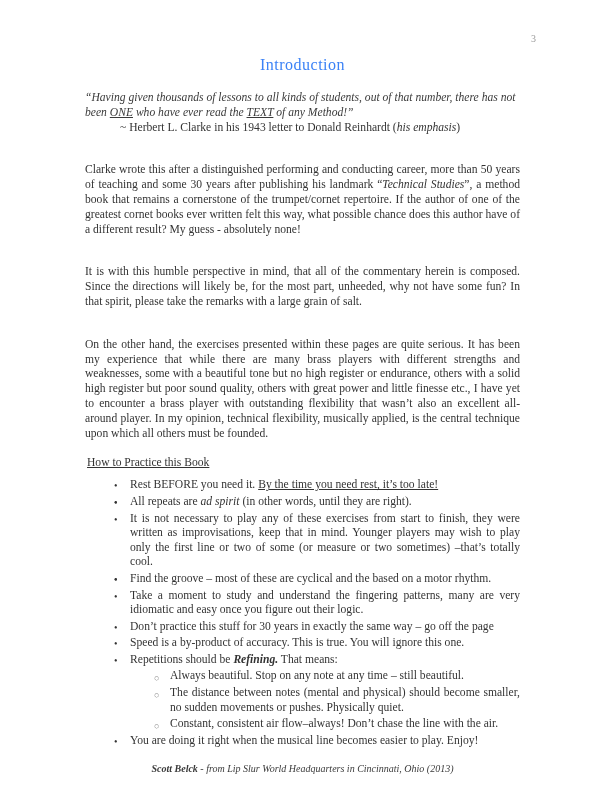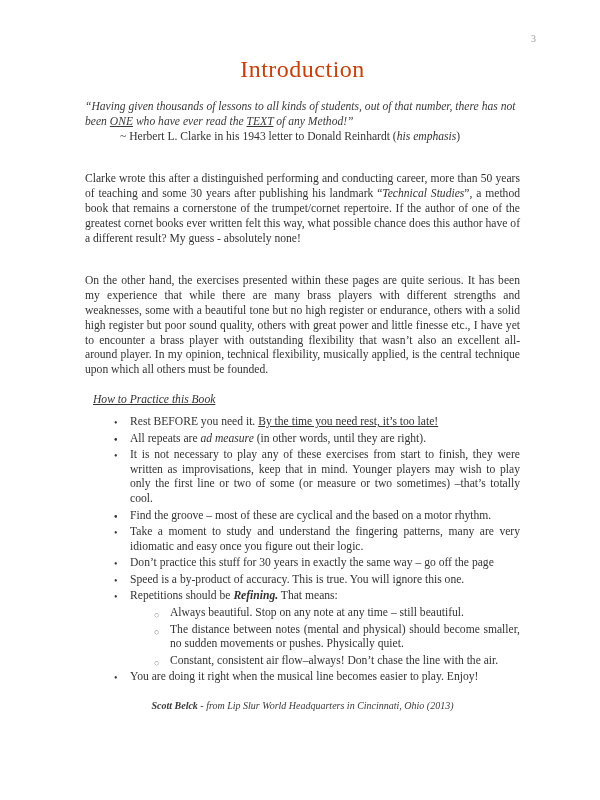--- a/index.html
+++ b/index.html
@@ -17,47 +17,46 @@
   .page-number {
     position: absolute;
     top: 33px;
     right: 64px;
     font-size: 10px;
     color: #999999;
   }
   .title {
     margin: 26px 0 0 0;
     text-align: center;
-    font-size: 24px;
+    font-size: 16px;
     font-weight: normal;
     letter-spacing: 0.5px;
-    color: #c2410c;
+    color: #3b82f6;
   }
   .body-text { font-size: 11.6px; line-height: 14.8px; }
   .quote {
     margin-top: 17px;
     font-style: italic;
     color: #3a3a3a;
   }
   .attribution {
     font-style: normal;
     padding-left: 35px;
     color: #333333;
   }
   .para {
     margin: 28px 0 0 0;
     text-align: justify;
   }
   .heading {
-    margin: 15px 0 0 8px;
+    margin: 15px 0 0 2px;
     font-size: 11.6px;
     font-weight: normal;
     text-decoration: underline;
     color: #333333;
-    font-style: italic;
   }
   ul.bullets, ul.subs { list-style: none; margin: 0; padding: 0; }
   ul.bullets { margin-top: 9px; }
   li.b {
     position: relative;
     padding-left: 45px;
     margin-top: 2px;
     font-size: 11.6px;
     line-height: 14.6px;
     text-align: justify;
@@ -106,36 +105,37 @@
     <span>“Having given thousands of lessons to all kinds of students, out of that number, there has not been </span><span class="ul">ONE</span><span> who have ever read the </span><span class="ul">TEXT</span><span> of any Method!”</span>
   </div>
   <div class="attribution body-text">
     <span>~  Herbert L. Clarke in his 1943 letter to Donald Reinhardt (</span><span class="it">his emphasis</span><span>)</span>
   </div>
 
   <p class="para body-text">
     <span>Clarke wrote this after a distinguished performing and conducting career, more than 50 years of teaching and some 30 years after publishing his landmark “</span><span class="it">Technical Studies</span><span>”, a method book that remains a cornerstone of the trumpet/cornet repertoire.  If the author of one of the greatest cornet books ever written felt this way, what possible chance does this author have of a different result?  My guess - absolutely none!</span>
   </p>
 
+  <p class="para body-text">It is with this humble perspective in mind, that all of the commentary herein is composed.  Since the directions will likely be, for the most part, unheeded, why not have some fun?  In that spirit, please take the remarks with a large grain of salt.</p>
 
   <p class="para body-text">On the other hand, the exercises presented within these pages are quite serious.  It has been my experience that while there are many brass players with different strengths and weaknesses, some with a beautiful tone but no high register or endurance, others with a solid high register but poor sound quality, others with great power and little finesse etc., I have yet to encounter a brass player with outstanding flexibility that wasn’t also an excellent all-around player. In my opinion, technical flexibility, musically applied, is the central technique upon which all others must be founded.</p>
 
   <h2 class="heading">How to Practice this Book</h2>
 
   <ul class="bullets">
     <li class="b">
       <span class="marker">•</span>
       <span>Rest BEFORE you need it.  </span><span class="ul">By the time you need rest, it’s too late!</span>
     </li>
     <li class="b">
       <span class="marker">•</span>
     </li>
     <li class="b">
       <span class="marker">•</span>
-      <span>All repeats are </span><span class="it">ad measure</span><span> (in other words, until they are right).</span>
+      <span>All repeats are </span><span class="it">ad spirit</span><span> (in other words, until they are right).</span>
     </li>
     <li class="b">
       <span class="marker">•</span>
       <span>It is not necessary to play any of these exercises from start to finish, they were written as improvisations, keep that in mind.  Younger players may wish to play only the first line or two of some (or measure or two sometimes) –that’s totally cool.</span>
     </li>
     <li class="b">
       <span class="marker">•</span>
     </li>
     <li class="b">
       <span class="marker">•</span>

